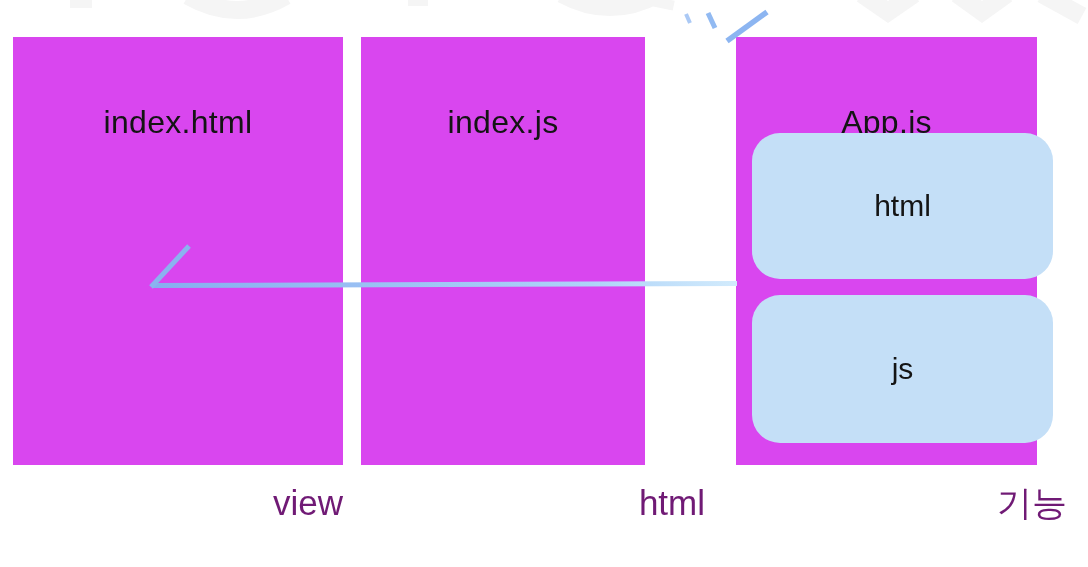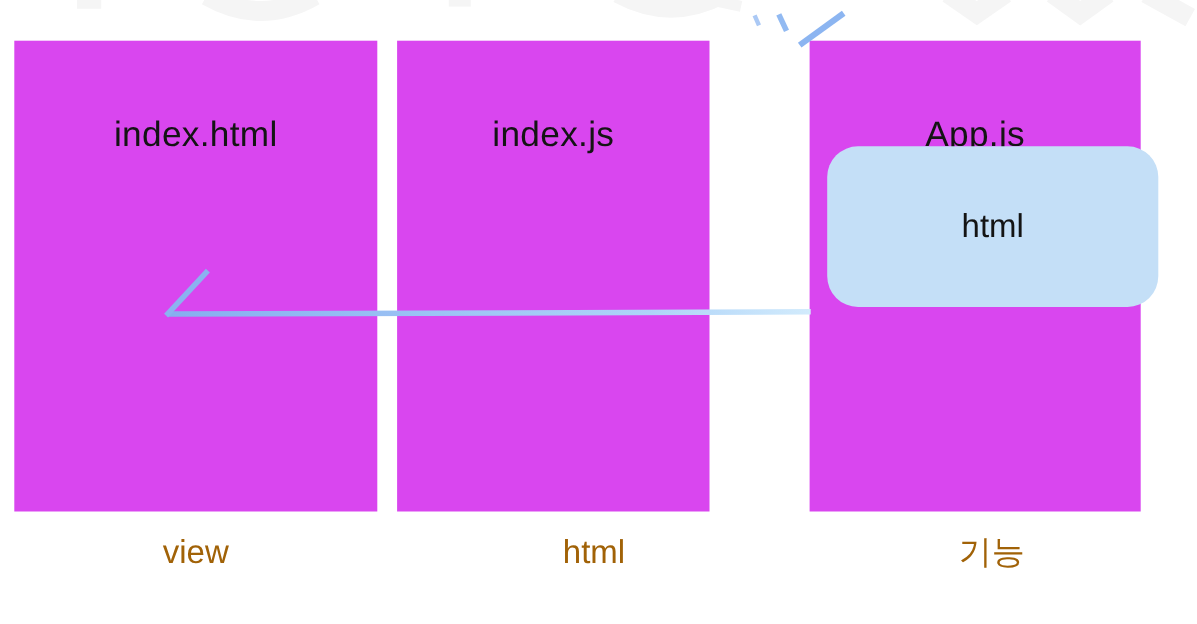--- a/index.html
+++ b/index.html
@@ -54,24 +54,24 @@
     font-size: 30px;
     color: #141414;
     border-radius: 28px;
   }
   .inner-html { top: 96px;  height: 146px; }
   .inner-js   { top: 258px; height: 148px; }
   
   .col-label {
     position: absolute;
     top: 487px;
-    text-align: center;
-    font-size: 30px;
+    text-align: right;
+    font-size: 35px;
     line-height: 32px;
-    color: #a16207;
+    color: #701a75;
   }
   .col-label-1 { left: 13px;  width: 330px; }
   .col-label-2 { left: 375px; width: 330px; }
   .col-label-3 { left: 736px; width: 331px; }
   
   .overlay {
     position: absolute;
     left: 0; top: 0;
     width: 1088px; height: 567px;
     pointer-events: none;
@@ -101,20 +101,23 @@
 
   <div class="box box-2">
     <div class="box-title">index.js</div>
   </div>
 
   <div class="box box-3">
     <div class="box-title">App.js</div>
     <div class="inner-box inner-html">
       <span>html</span>
     </div>
+    <div class="inner-box inner-js">
+      <span>js</span>
+    </div>
   </div>
 
   <div class="col-label col-label-1">view</div>
   <div class="col-label col-label-2">html</div>
   <div class="col-label col-label-3">기능</div>
 
   <svg class="overlay" viewBox="0 0 1088 567" aria-hidden="true">
     <defs>
       <linearGradient id="arrowGrad" gradientUnits="userSpaceOnUse" x1="152" y1="284" x2="737" y2="284">
         <stop offset="0" stop-color="#86aeef"></stop>

